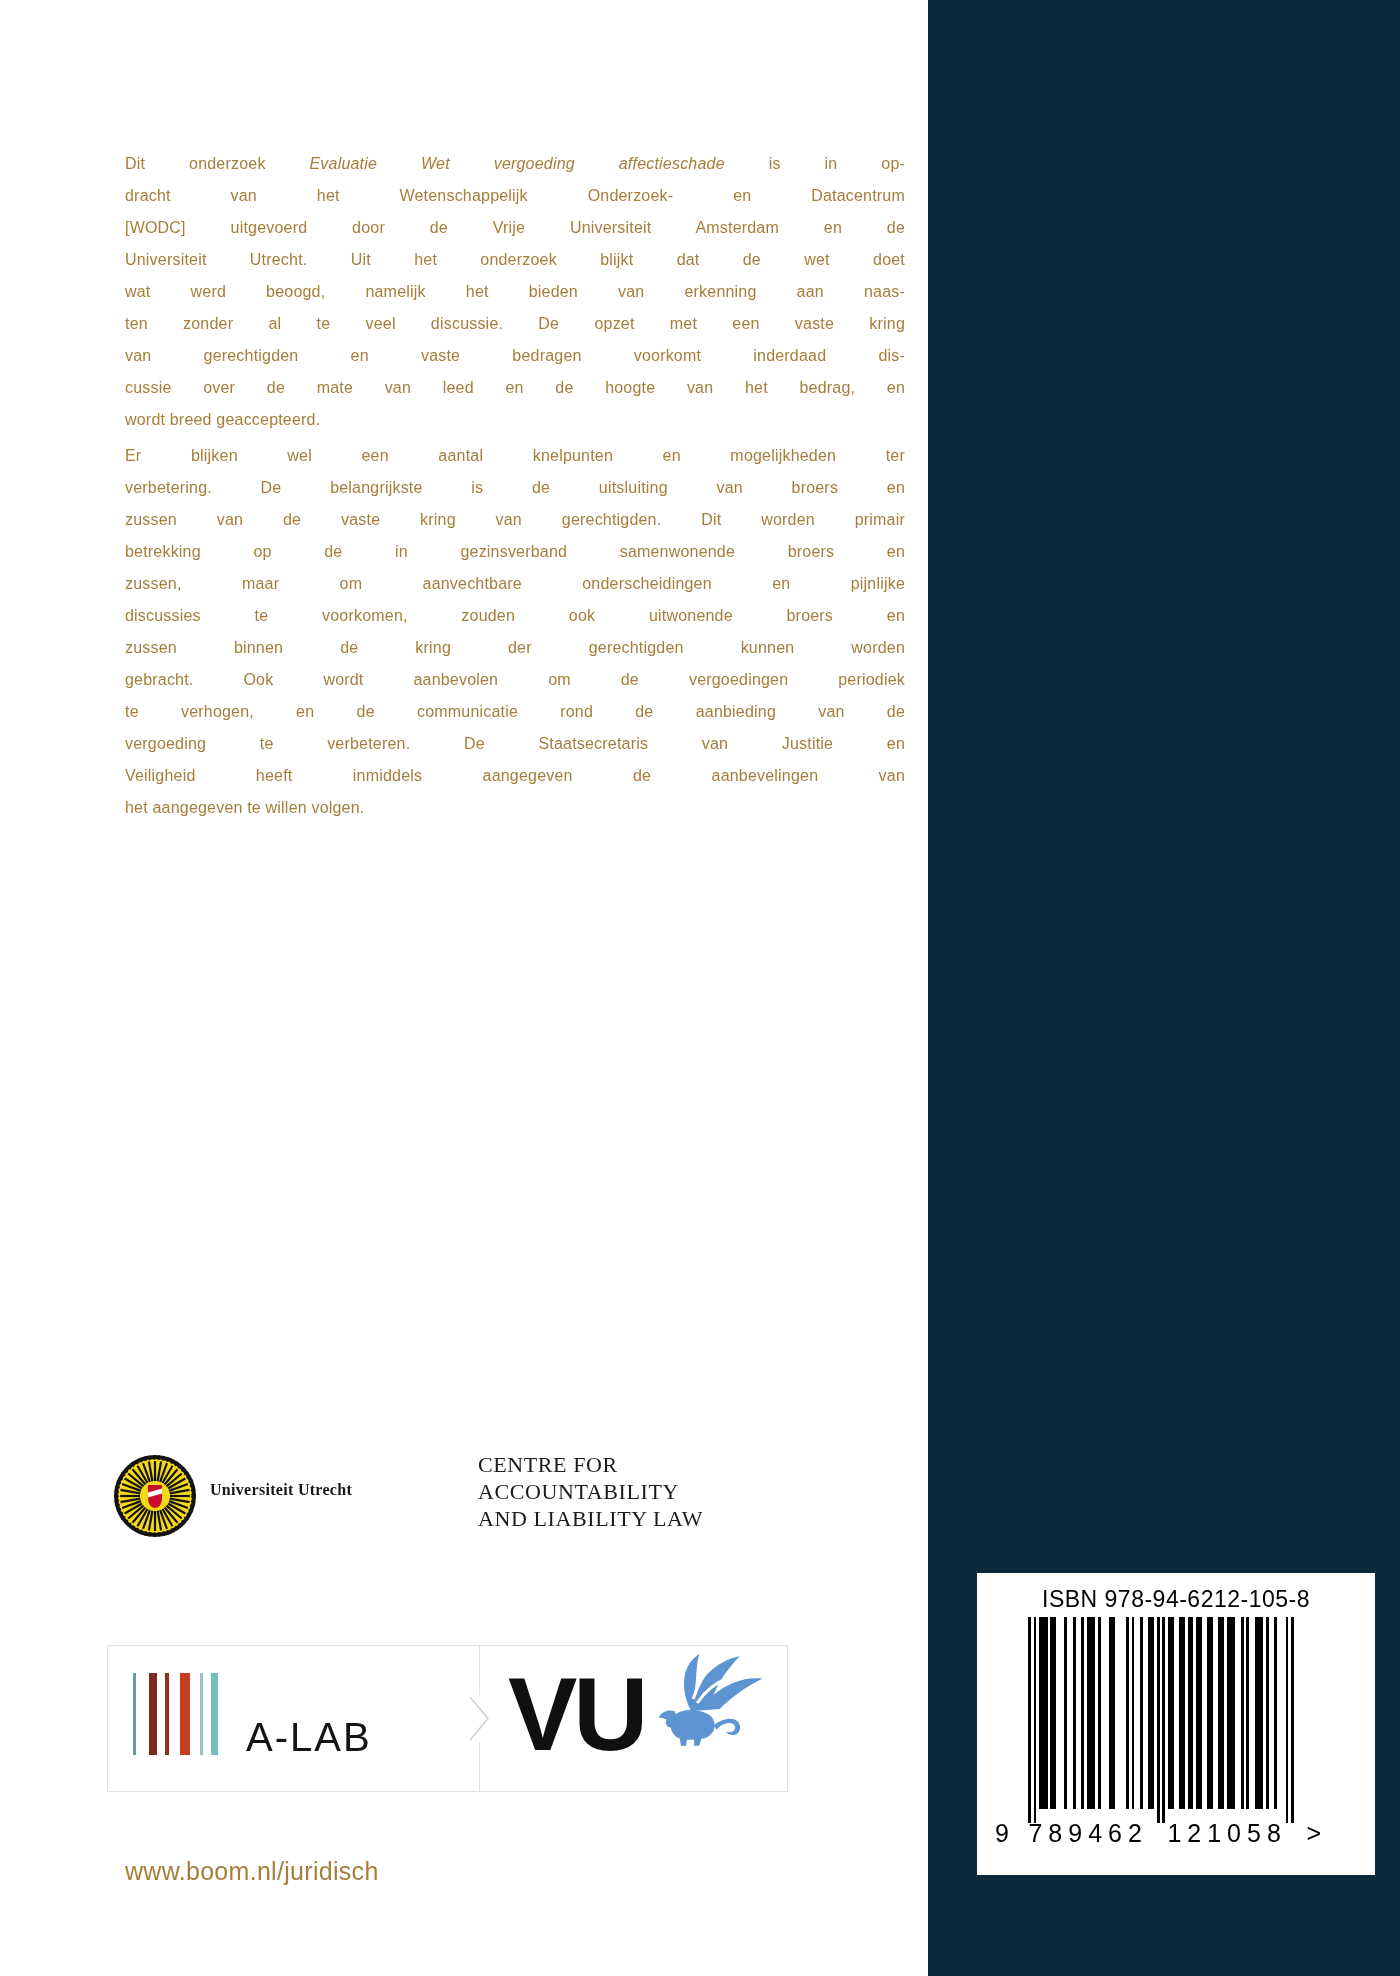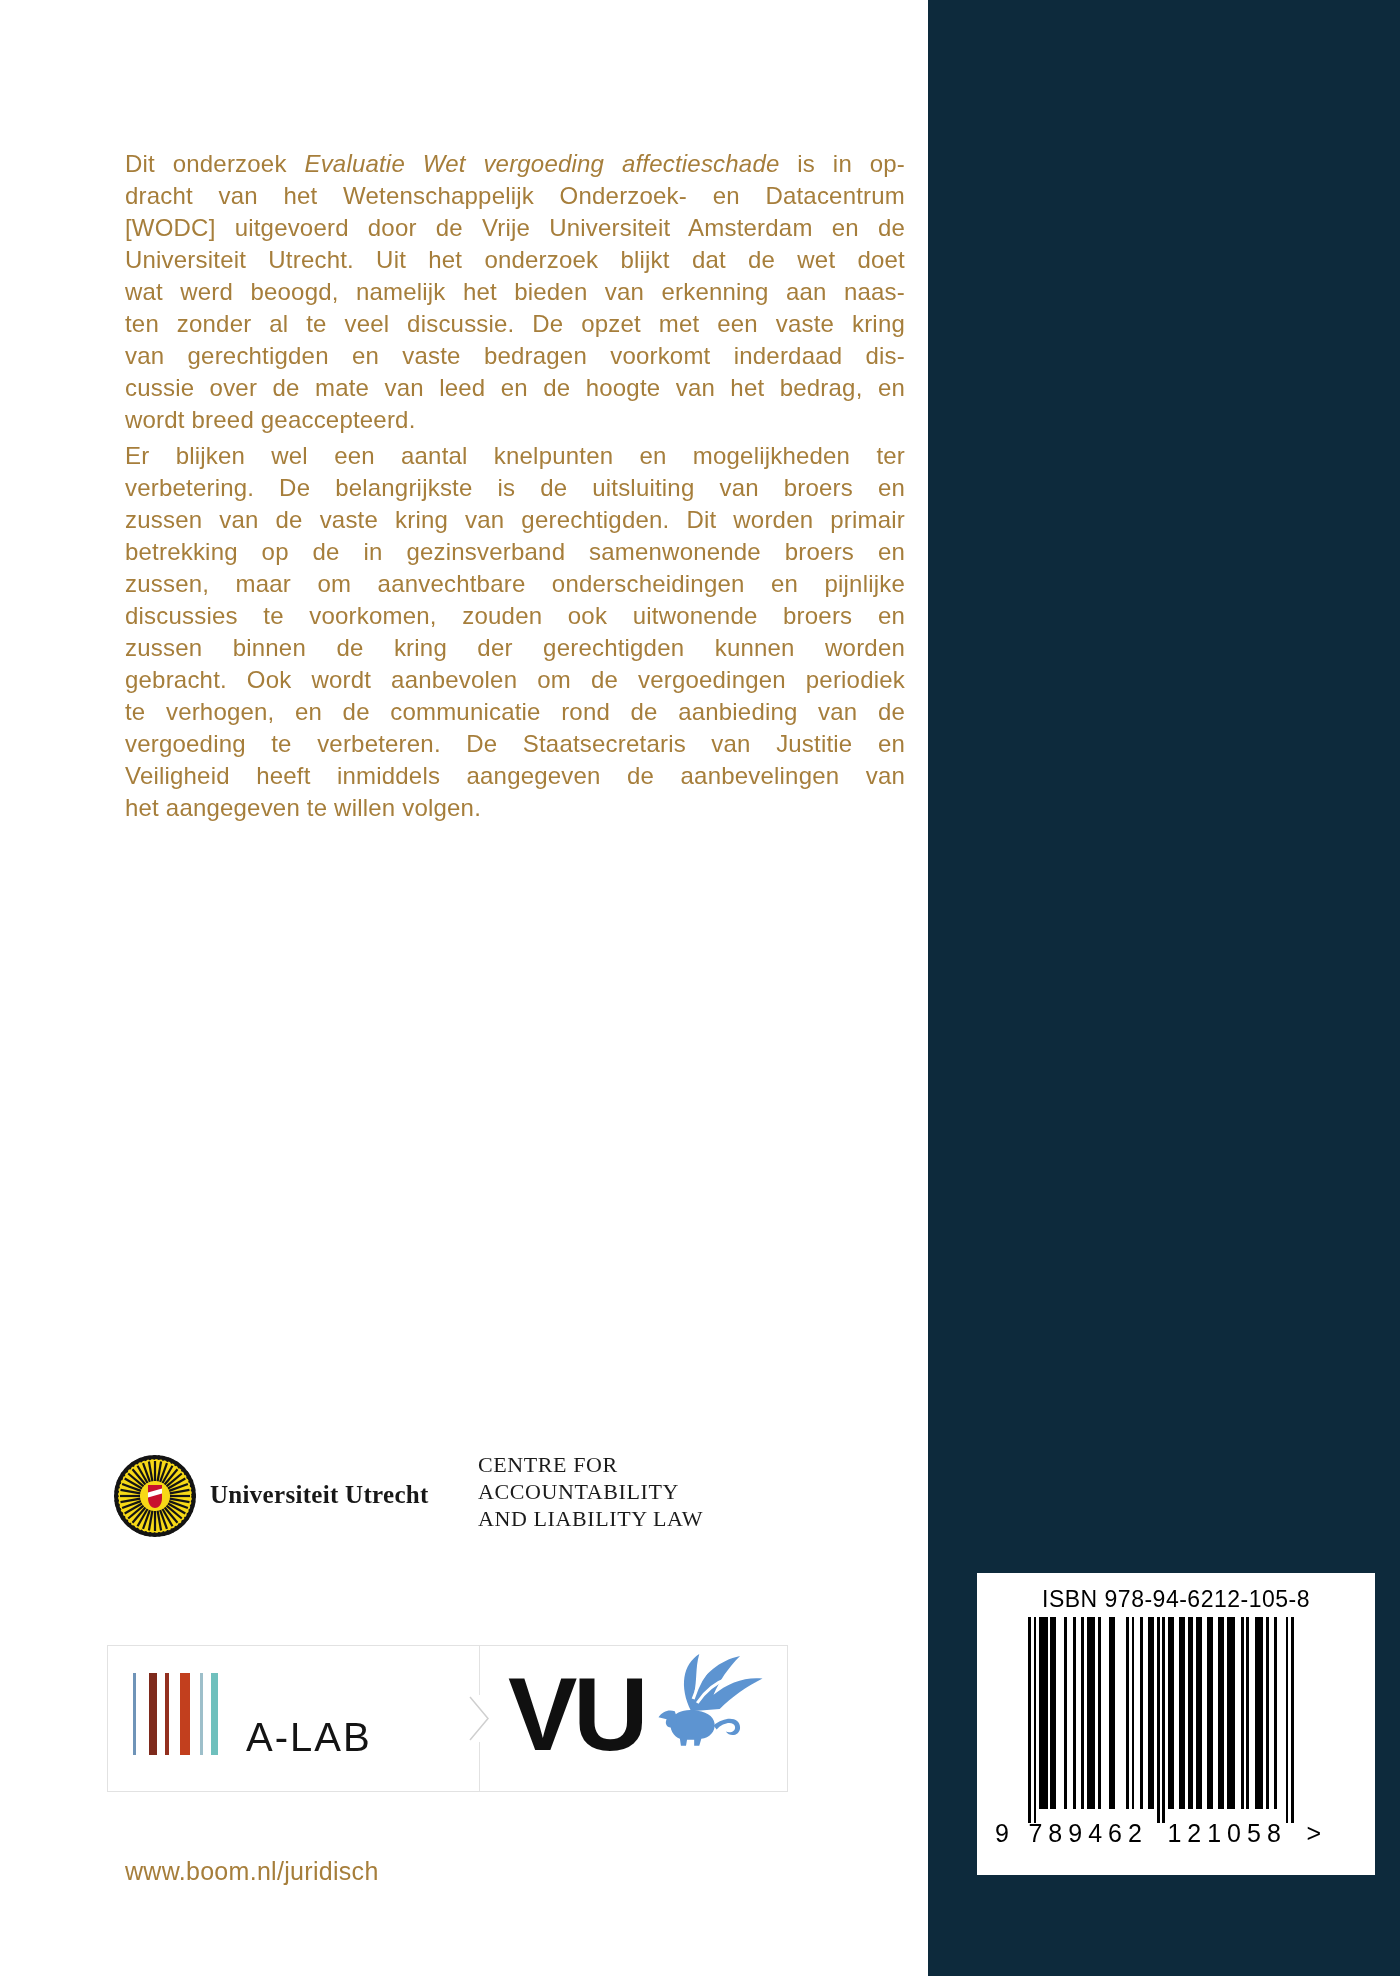--- a/index.html
+++ b/index.html
@@ -6,29 +6,29 @@
   .canvas{
     position:relative; width:1400px; height:1976px; overflow:hidden;
     background:#ffffff; font-family:"Liberation Sans", sans-serif;
   }
   .spine-panel{
     position:absolute; left:928px; top:0; width:472px; height:1976px;
     background:#0d2a3c;
   }
   
   .blurb{position:absolute; left:125px; top:148px; width:780px; color:#a67e3b;}
-  .para{font-size:24px; line-height:32px; letter-spacing:0.2px;}
+  .para{font-size:16px; line-height:32px; letter-spacing:0.2px;}
   .para.p2{margin-top:4px;}
   .tline{text-align:justify; text-align-last:justify;}
   .tline.last{text-align-last:left;}
   
   .uu-logo{position:absolute; left:113px; top:1454px; width:84px; height:84px;}
   .uu-name{
     position:absolute; left:210px; top:1481px;
-    font-family:"Liberation Serif", serif; font-weight:bold; font-size:25px; color:#181818;
+    font-family:"Liberation Serif", serif; font-weight:bold; font-size:16px; color:#181818;
     letter-spacing:0.3px;
   }
   .call{
     position:absolute; left:478px; top:1451px; width:280px;
     font-family:"Liberation Serif", serif; font-size:22px; line-height:27px;
     color:#1b1b1b; letter-spacing:0.6px;
   }
   .call .tline{text-align:left; text-align-last:left;}
   
   .card{position:absolute; background:#ffffff; border:1px solid #e2e2e2;}

